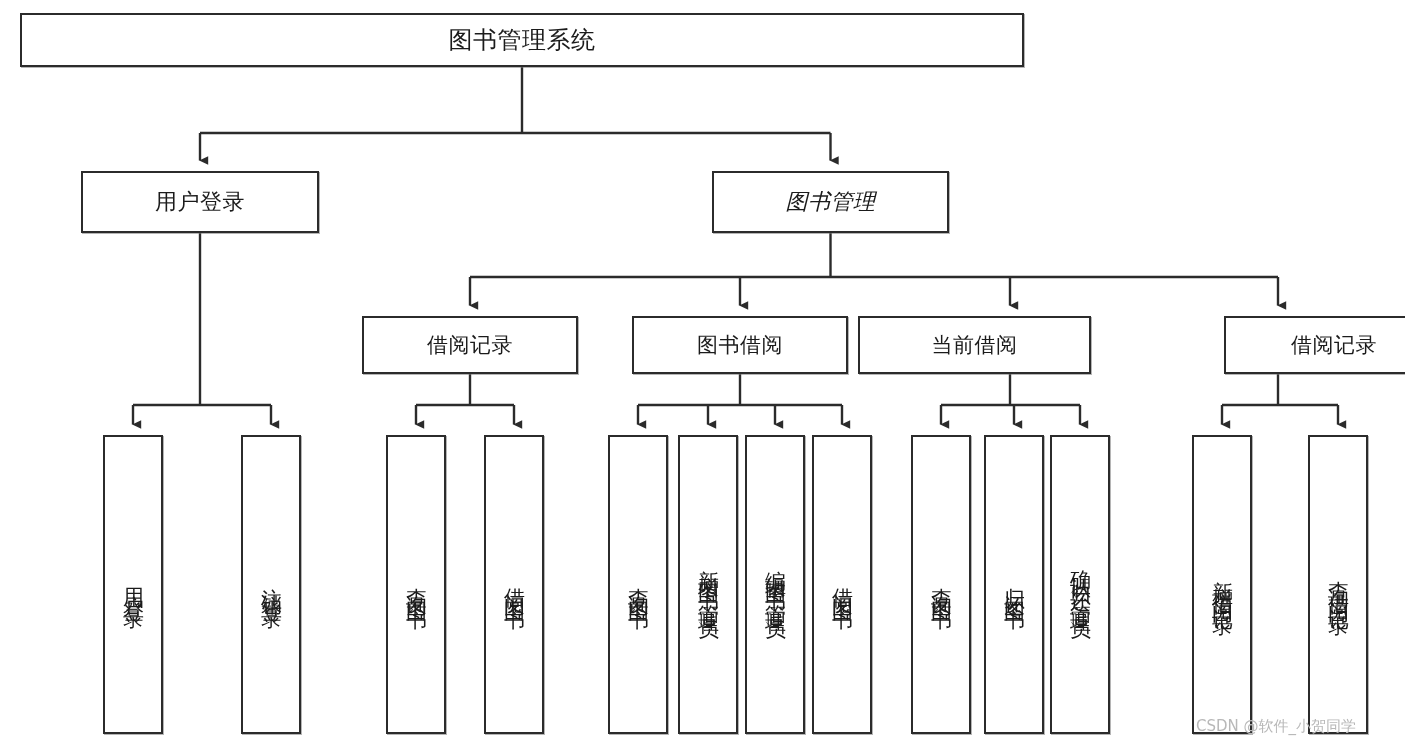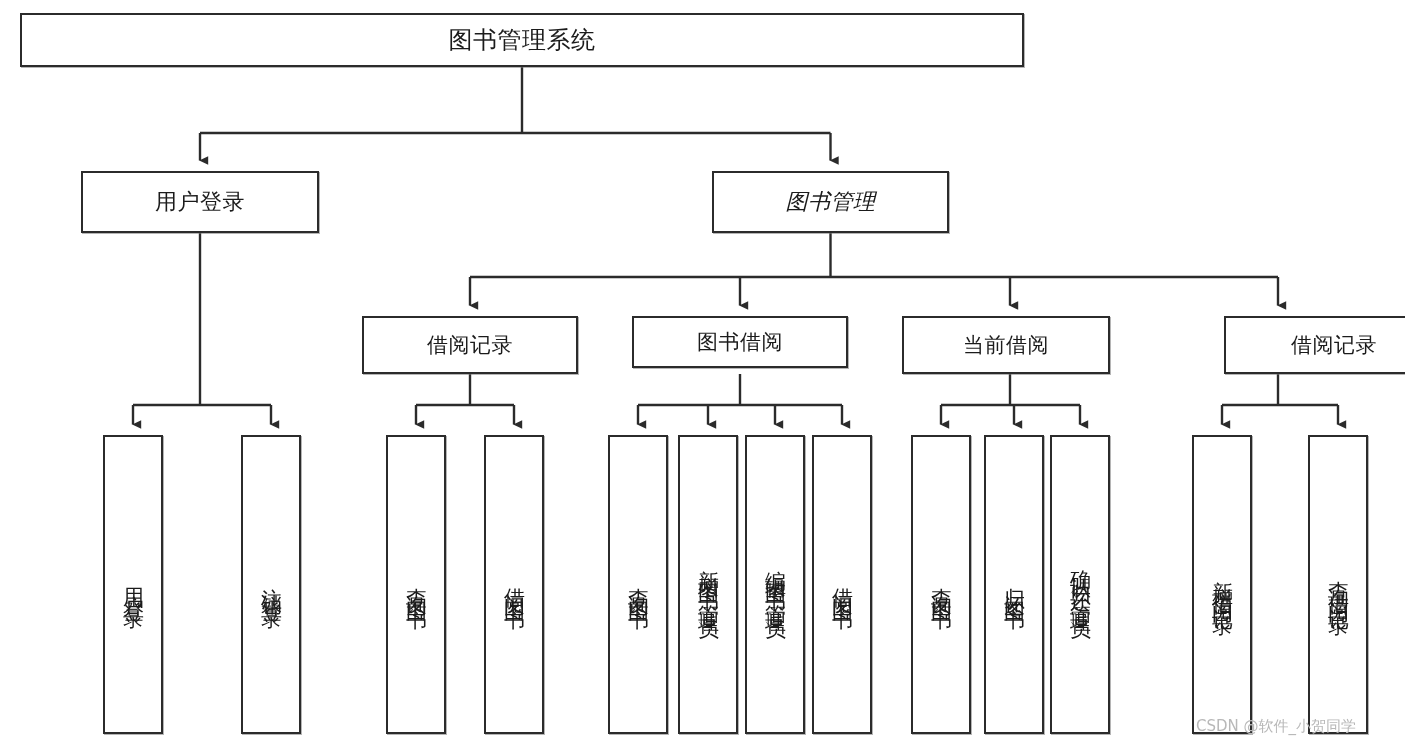--- a/index.html
+++ b/index.html
@@ -120,24 +120,24 @@
       </div>
       <div class="node-box node-l2" style="left: 81px; top: 171px; width: 238px; height: 62px;">
         <span class="node-label">用户登录</span>
       </div>
       <div class="node-box node-l2" style="left: 712px; top: 171px; width: 237px; height: 62px; font-style: italic;">
         <span class="node-label">图书管理</span>
       </div>
       <div class="node-box node-l3" style="left: 362px; top: 316px; width: 216px; height: 58px;">
         <span class="node-label">借阅记录</span>
       </div>
-      <div class="node-box node-l3" style="left: 632px; top: 316px; width: 216px; height: 52px;">
+      <div class="node-box node-l3" style="left: 632px; top: 316px; width: 216px; height: 58px;">
         <span class="node-label">图书借阅</span>
       </div>
-      <div class="node-box node-l3" style="left: 902px; top: 316px; width: 208px; height: 58px;">
+      <div class="node-box node-l3" style="left: 858px; top: 316px; width: 233px; height: 58px;">
         <span class="node-label">当前借阅</span>
       </div>
       <div class="node-box node-l3" style="left: 1204px; top: 316px; width: 220px; height: 58px; margin-left: 20px;">
         <span class="node-label">借阅记录</span>
       </div>
       <div class="node-box node-leaf" style="left: 103px; top: 435px; width: 60px; height: 299px;">
         <span class="node-label">用户登录</span>
       </div>
       <div class="node-box node-leaf" style="left: 241px; top: 435px; width: 60px; height: 299px;">
         <span class="node-label">注销登录</span>

